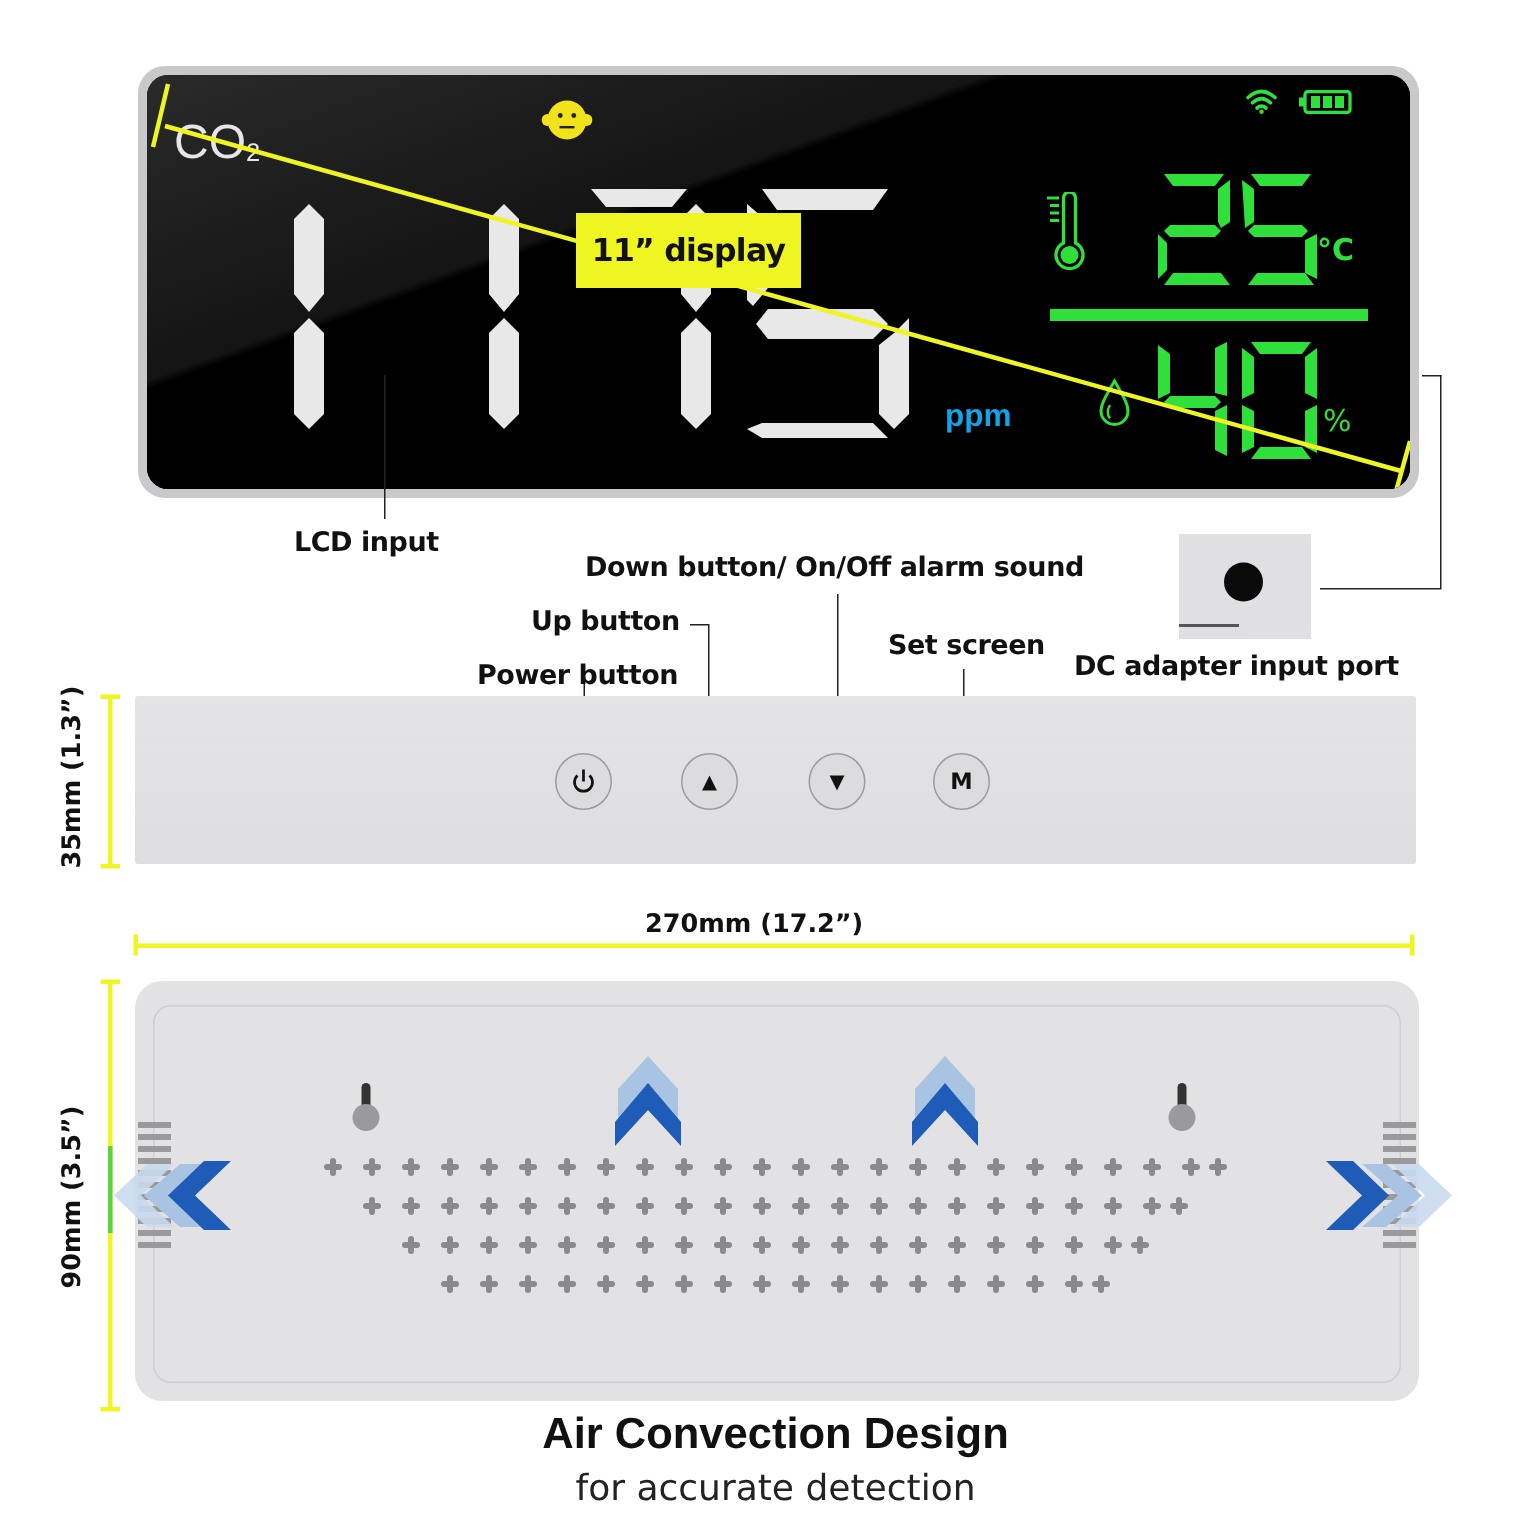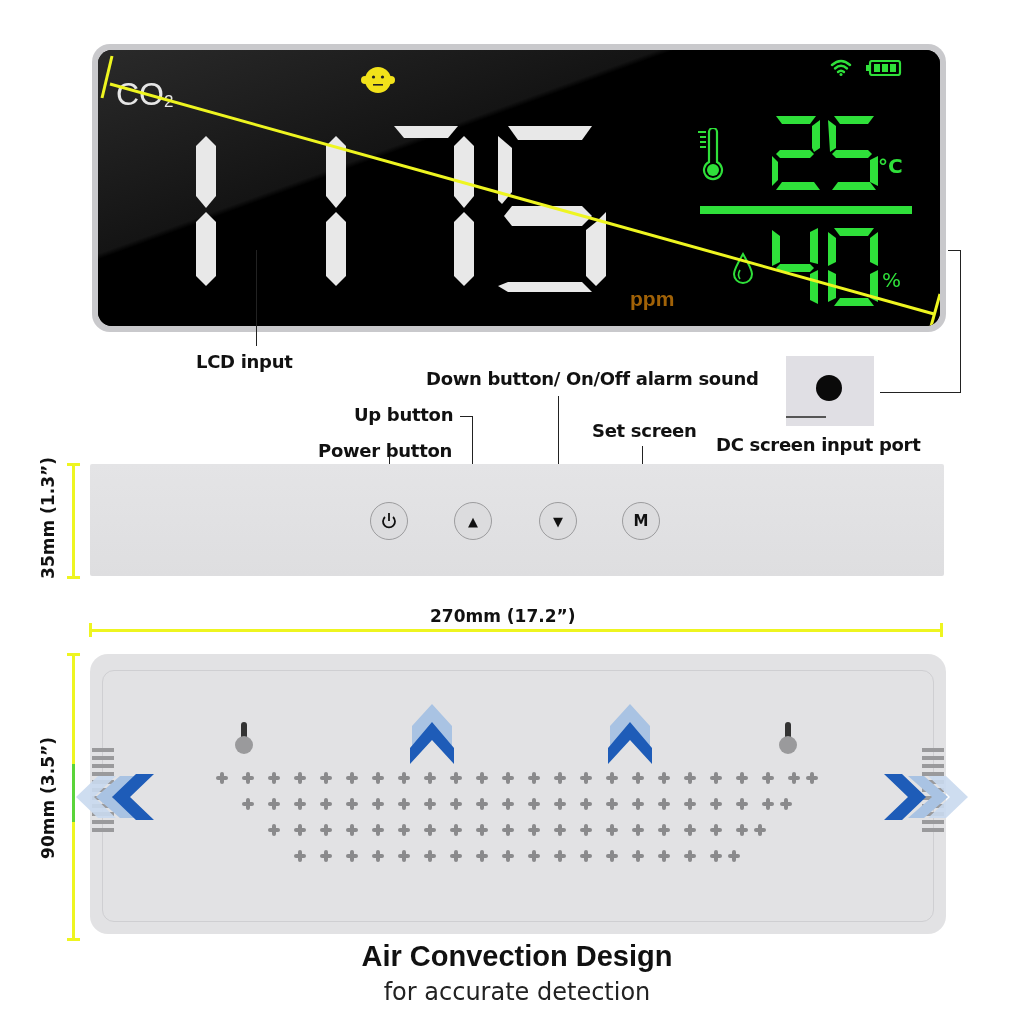--- a/index.html
+++ b/index.html
@@ -4,21 +4,21 @@
 <style>
   html,body{margin:0;padding:0;background:#fff;}
   body{width:1024px;height:1024px;position:relative;overflow:hidden;font-family:"DejaVu Sans","Liberation Sans",sans-serif;color:#111;}
   .abs{position:absolute;}
   .screen-frame{left:92px;top:44px;width:854px;height:288px;background:#c9c9cc;border-radius:18px;}
   .screen{left:98px;top:50px;width:842px;height:276px;background:#000;border-radius:14px;overflow:hidden;}
   .gloss{left:0;top:0;width:100%;height:100%;background:linear-gradient(160deg,#2a2a2a 0%,#141414 35%,#000 36%,#000 100%);}
   .co2{left:18px;top:26px;color:#e6e6e6;font-size:32px;font-family:"Liberation Sans",sans-serif;}
   .co2 sub{font-size:17px;vertical-align:-2px;}
   .face{left:263px;top:13px;width:34px;height:34px;}
-  .ppm{left:532px;top:216px;color:#a16207;font-weight:bold;font-size:21px;font-family:"Liberation Sans",sans-serif;margin-top:21px;}
+  .ppm{left:532px;top:216px;color:#0ea5e9;font-weight:bold;font-size:21px;font-family:"Liberation Sans",sans-serif;}
   .green{color:#2fe03a;}
   .label{font-weight:bold;font-size:18px;color:#111;white-space:nowrap;font-family:"DejaVu Sans",sans-serif;letter-spacing:-0.3px;}
   .line{background:#222;}
   .panel{background:#e2e2e4;}
   .btn{width:38px;height:38px;border-radius:50%;border:1.5px solid #9c9c9e;background:#dcdcde;box-sizing:border-box;display:flex;align-items:center;justify-content:center;font-size:16px;color:#111;font-weight:bold;}
   .yellow{background:#eef520;}
   .dimtext{font-weight:bold;font-size:17px;white-space:nowrap;}
   .title{font-weight:bold;font-size:29px;font-family:"Liberation Sans",sans-serif;}
   .sub{font-size:24px;font-family:"DejaVu Sans",sans-serif;color:#222;}
 </style>
@@ -127,35 +127,38 @@
         <polygon points="70,72 98,72 104,80 64,80"></polygon>
     </g>
   </svg>
   <div class="abs green" style="left:784px;top:218px;font-size:20px;">%</div>
 
   <svg class="abs" style="left:0;top:0;" width="842" height="276" viewBox="0 0 842 276">
     <line x1="12" y1="34" x2="836" y2="264" stroke="#eef520" stroke-width="3"></line>
     <line x1="4" y1="48" x2="14" y2="6" stroke="#eef520" stroke-width="3"></line>
     <line x1="832" y1="280" x2="842" y2="244" stroke="#eef520" stroke-width="3"></line>
   </svg>
+  <div class="abs yellow" style="left:286px;top:92px;width:150px;height:50px;display:flex;align-items:center;justify-content:center;">
+    <span style="font-weight:bold;font-size:21px;color:#111;letter-spacing:-0.5px;">11” display</span>
+  </div>
 </div>
 
 <div class="abs line" style="left:256px;top:250px;width:1px;height:96px;"></div>
 <div class="abs label" style="left:196px;top:351px;">LCD input</div>
 
 <div class="abs line" style="left:960px;top:250px;width:1px;height:142px;"></div>
 <div class="abs line" style="left:948px;top:250px;width:13px;height:1px;"></div>
 <div class="abs line" style="left:880px;top:392px;width:81px;height:1px;"></div>
 <div class="abs" style="left:786px;top:356px;width:88px;height:70px;background:#e0dfe4;">
   <div class="abs" style="left:30px;top:19px;width:26px;height:26px;border-radius:50%;background:#0a0a0a;"></div>
   <div class="abs" style="left:0;top:60px;width:40px;height:2px;background:#555;"></div>
 </div>
-<div class="abs label" style="left:716px;top:434px;">DC screen input port</div>
-
-<div class="abs label" style="left:426px;top:368px;">Down button/ On/Off alarm sound</div>
+<div class="abs label" style="left:716px;top:434px;">DC adapter input port</div>
+
+<div class="abs label" style="left:390px;top:368px;">Down button/ On/Off alarm sound</div>
 <div class="abs label" style="left:354px;top:404px;">Up button</div>
 <div class="abs line" style="left:460px;top:416px;width:12px;height:1px;"></div>
 <div class="abs line" style="left:472px;top:416px;width:1px;height:82px;"></div>
 <div class="abs label" style="left:318px;top:440px;">Power button</div>
 <div class="abs line" style="left:389px;top:456px;width:1px;height:44px;"></div>
 <div class="abs line" style="left:558px;top:396px;width:1px;height:104px;"></div>
 <div class="abs label" style="left:592px;top:420px;">Set screen</div>
 <div class="abs line" style="left:642px;top:446px;width:1px;height:54px;"></div>
 
 <div class="abs panel" style="left:90px;top:464px;width:854px;height:112px;background:linear-gradient(#e4e4e6,#dedee0);border-radius:2px;"></div>

